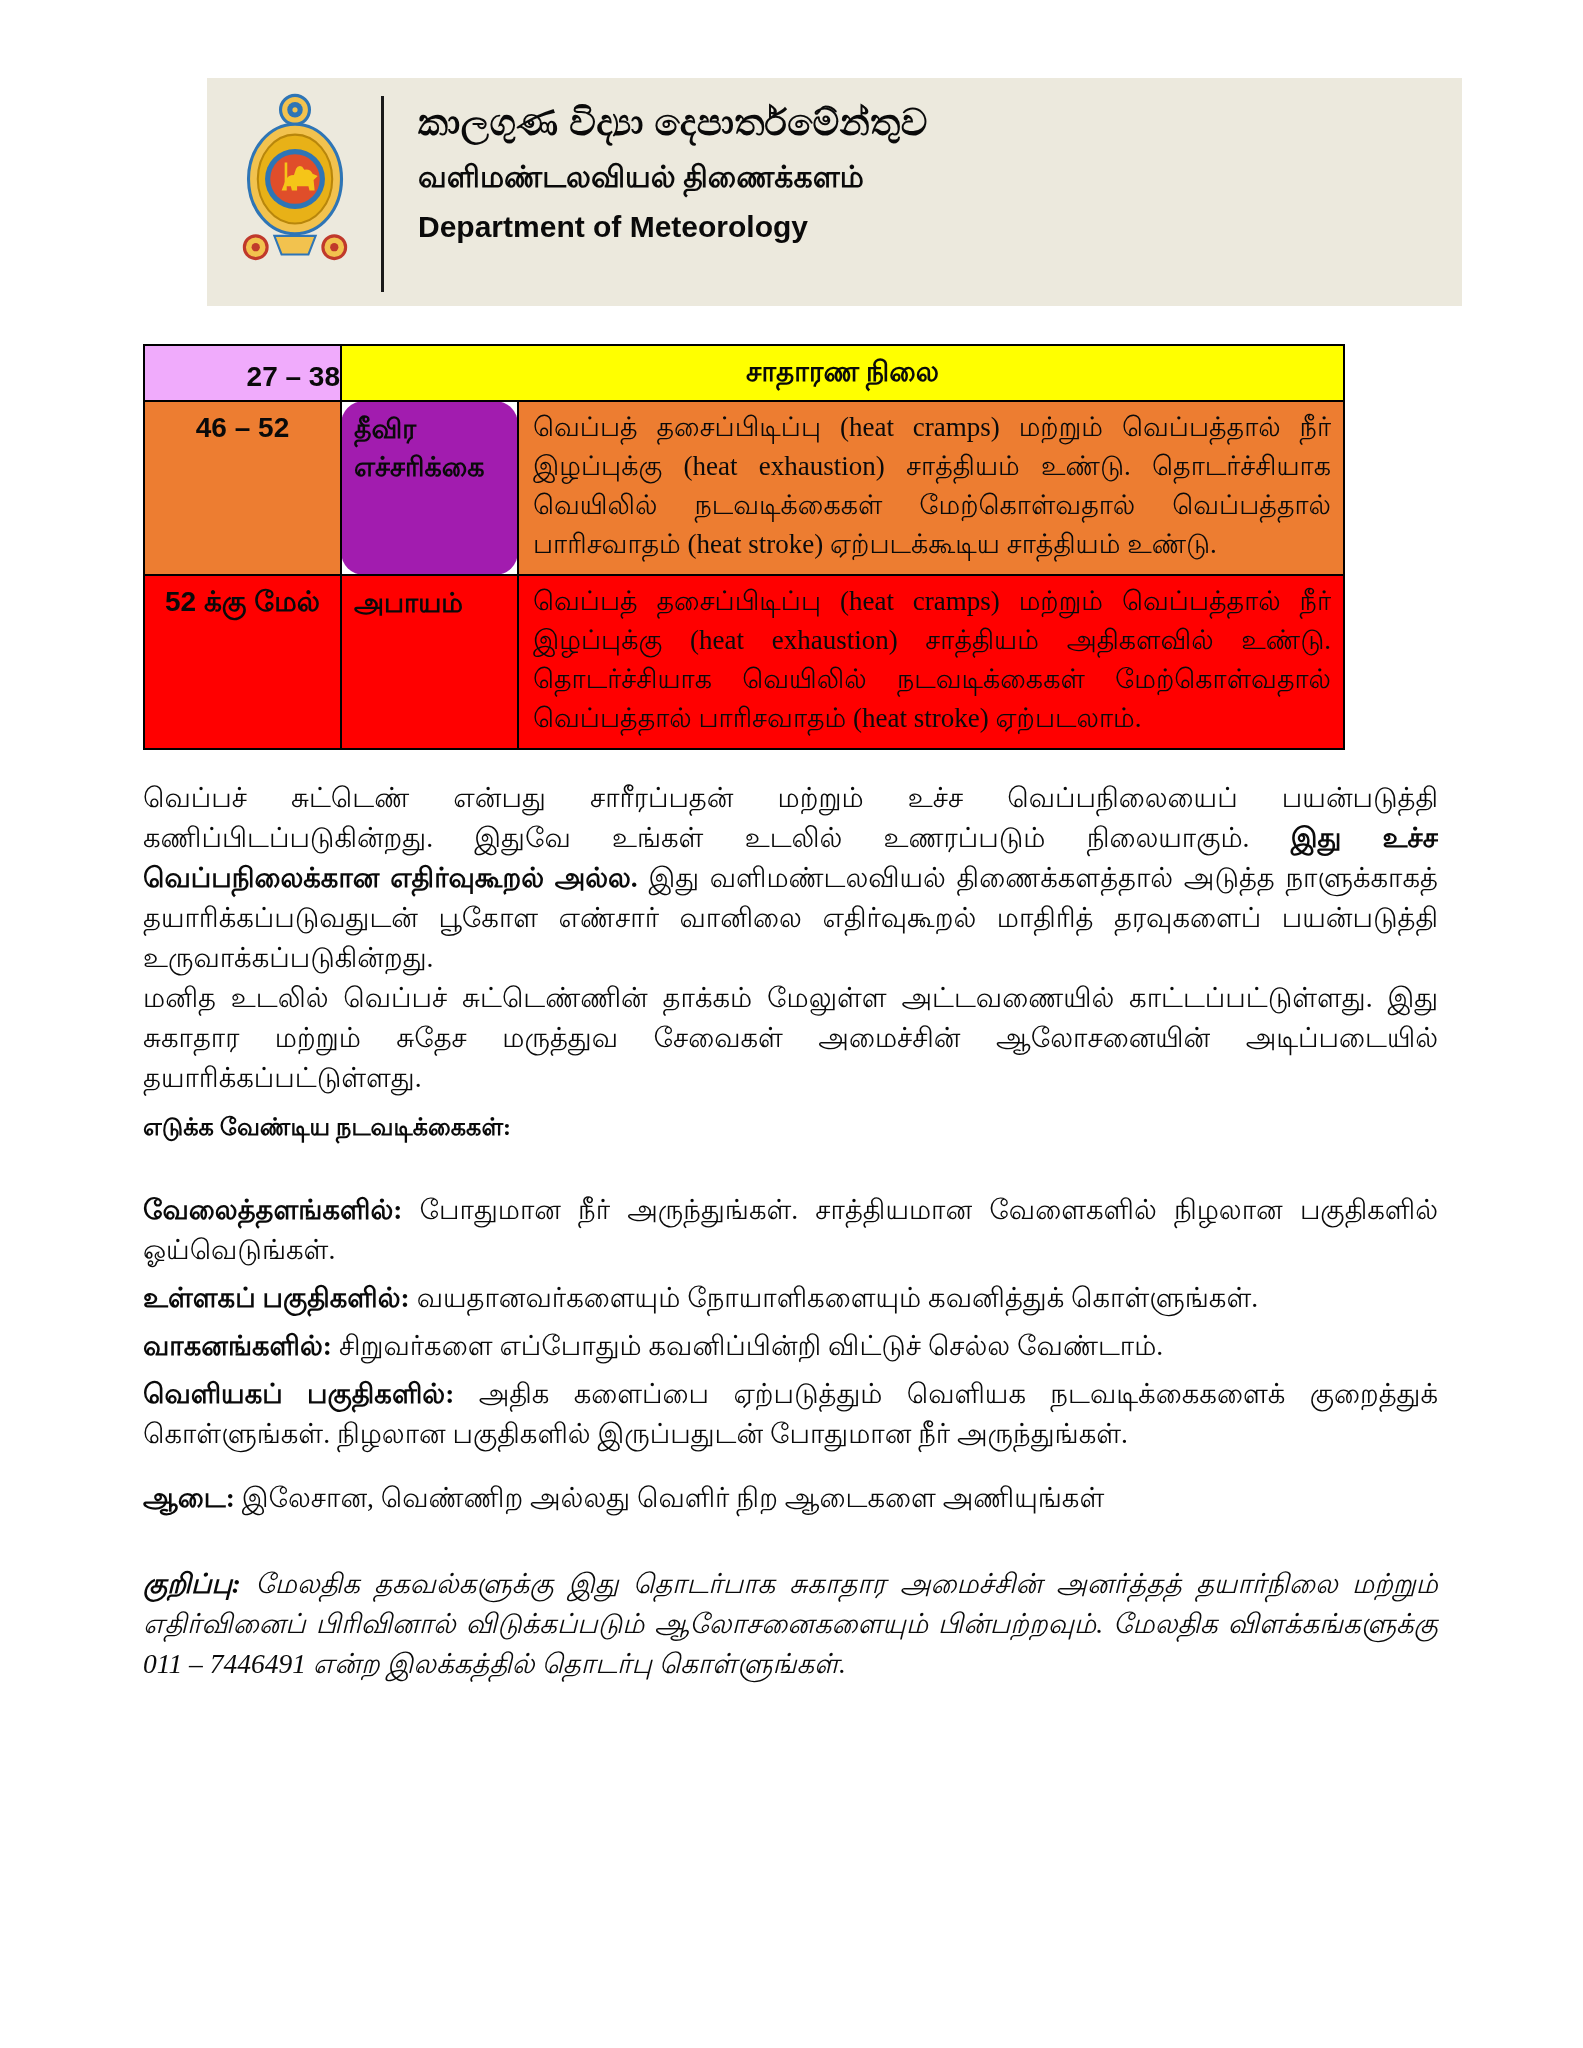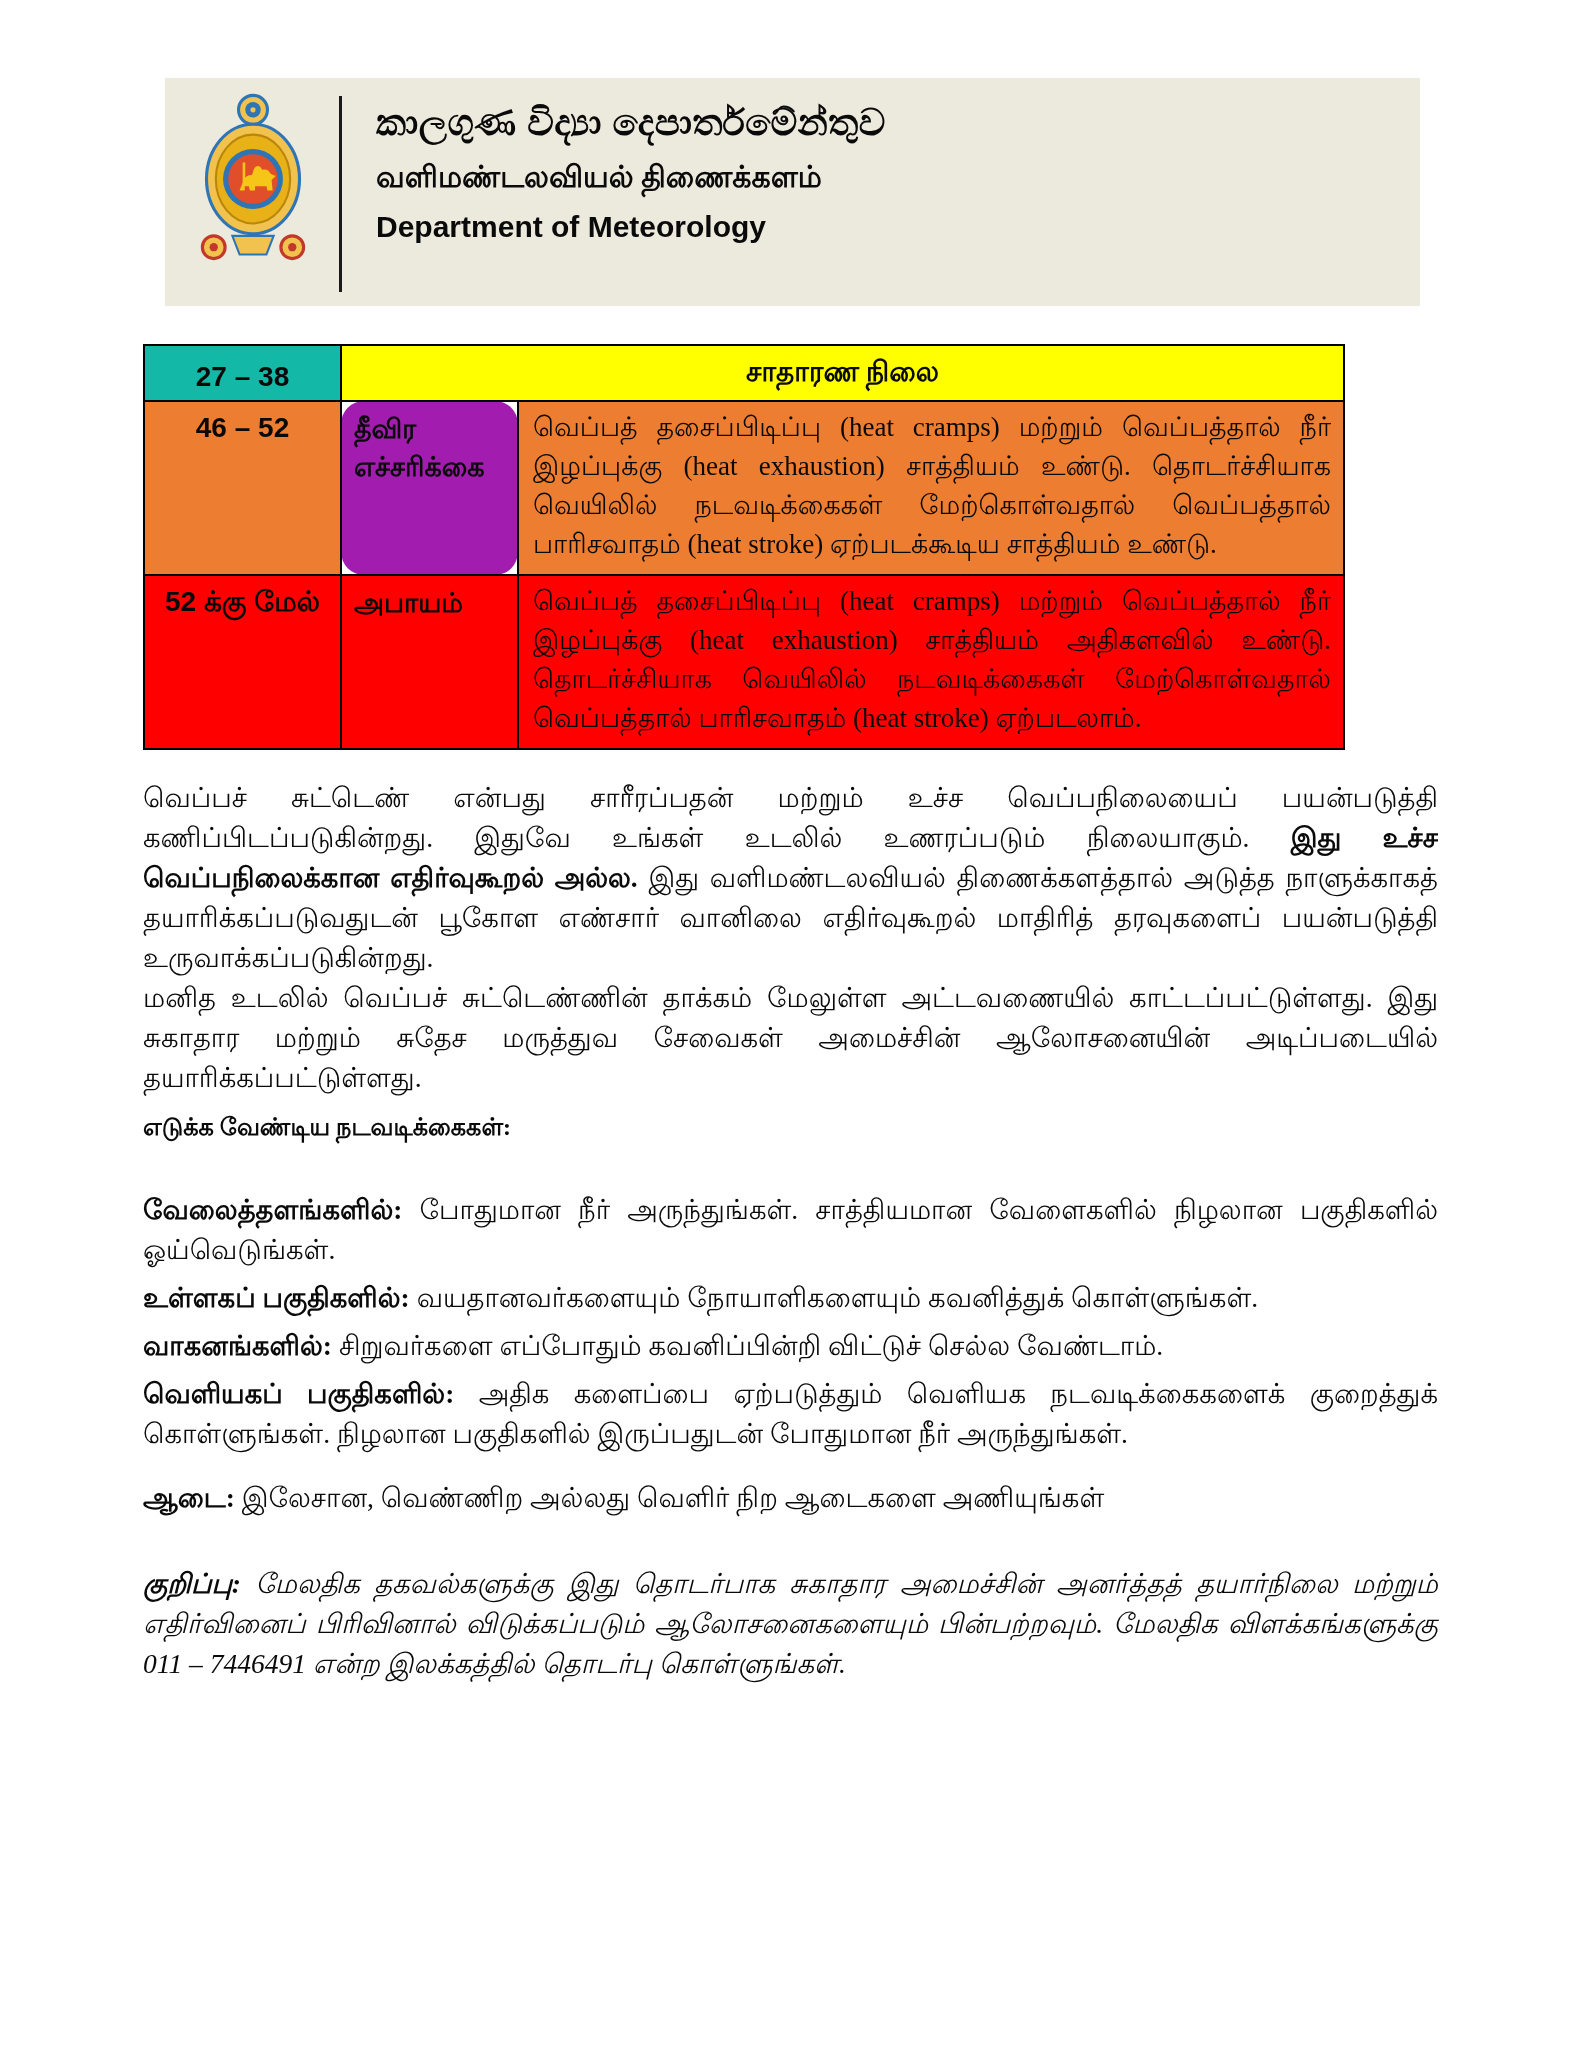--- a/index.html
+++ b/index.html
@@ -9,21 +9,21 @@
     width:1583px; height:2048px;
     background:#ffffff;
     color:#0a0a0a;
     font-family:"Liberation Serif","DejaVu Serif",serif;
     overflow:hidden;
   }
   .content { padding:78px 145px 0 143px; }
 
   
   .header-box {
-    margin-left:22px;
+    margin-left:64px;
     width:1255px;
     height:228px;
     background:#ECE9DD;
     display:flex;
     align-items:flex-start;
     padding:12px 34px 12px 26px;
   }
   .logo-wrap { flex:0 0 auto; padding-top:2px; }
   .header-divider {
     width:0; border-left:3px solid #1a1a1a;
@@ -128,21 +128,21 @@
     </div>
 
     <table class="warn">
       <colgroup>
           <col style="width:197px">
           <col style="width:177px">
           <col style="width:826px">
         </colgroup>
       <tbody>
       <tr class="level-row-normal">
-        <td class="range-cell" style="background-color: #14b8a6;">27 – 38</td>
+        <td class="range-cell" style="background-color: #f0abfc; text-align: right;">27 – 38</td>
         <td class="normal-merged" colspan="2" style="background-color: rgb(255, 255, 0);">சாதாரண நிலை</td>
       </tr>
       <tr>
         <td class="range-cell" style="background-color: rgb(237, 125, 49);">46 – 52</td>
         <td class="level-cell" style="background-color: #a21caf; border-radius: 23px;">தீவிர எச்சரிக்கை</td>
         <td class="desc-cell" style="background-color: rgb(237, 125, 49);">வெப்பத் தசைப்பிடிப்பு (heat cramps) மற்றும் வெப்பத்தால் நீர் இழப்புக்கு (heat exhaustion) சாத்தியம் உண்டு. தொடர்ச்சியாக வெயிலில் நடவடிக்கைகள் மேற்கொள்வதால் வெப்பத்தால் பாரிசவாதம் (heat stroke) ஏற்படக்கூடிய சாத்தியம் உண்டு.</td>
       </tr>
       <tr>
         <td class="range-cell" style="background-color: rgb(255, 0, 0);">52 க்கு மேல்</td>
         <td class="level-cell" style="background-color: rgb(255, 0, 0);">அபாயம்</td>

